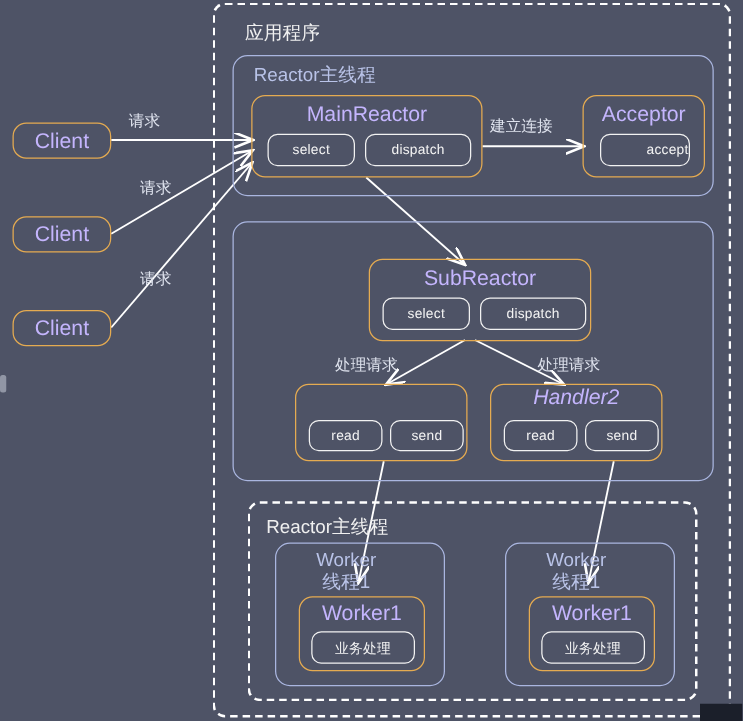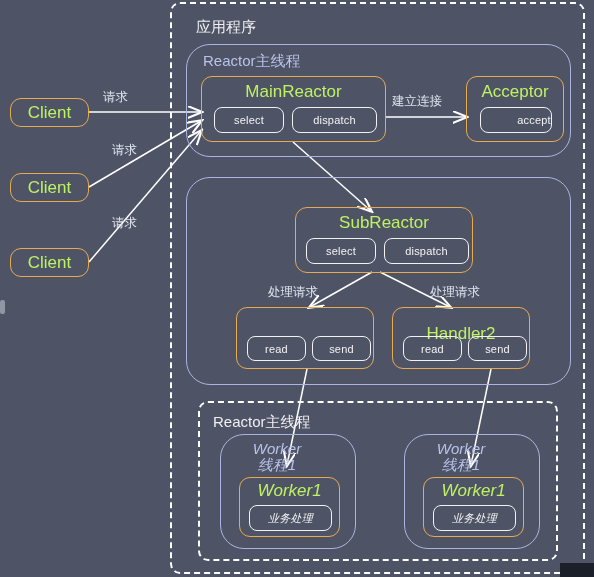--- a/index.html
+++ b/index.html
@@ -32,23 +32,22 @@
   
   .dashed-box {
     border: 2px dashed #ffffff;
     border-radius: 10px;
     background: transparent;
   }
 
   
   .blue-box {
     border: 1.6px solid #aab6e0;
-    border-radius: 24px;
-    background: transparent;
-    font-style: italic;
+    border-radius: 12px;
+    background: transparent;
   }
 
   
   .gold-box {
     border: 1.8px solid #e5ab51;
     border-radius: 11px;
     background: transparent;
   }
 
   
@@ -75,21 +74,21 @@
   }
   .title-blue {           
     color: #b9c3e8;
     font-size: 15px;
   }
   .title-white {          
     color: #f0f0f0;
     font-size: 15px;
   }
   .title-gold {           
-    color: #bef264;
+    color: #c4b5fd;
     font-size: 17px;
   }
   .edge-label {           
     color: #dfe3ee;
     font-size: 12.5px;
   }
 
   
   .node-title {
     position: absolute;
@@ -174,33 +173,33 @@
     <div class="pill" style="left:90px; top:30px; width:85px; height:26px;">dispatch</div>
   </div>
 
   <div class="box gold-box" style="left:466px; top:76px; width:98px; height:66px;">
     <div class="node-title title-gold" style="top:5px;">Acceptor</div>
     <div class="pill" style="left:13px; top:30px; width:72px; height:26px;padding-left:36px;">accept</div>
   </div>
 
   <div class="box blue-box" style="left:186px; top:177px; width:385px; height:208px;"></div>
 
-  <div class="box gold-box" style="left:295px; top:207px; width:178px; height:66px;border-radius:12px;">
+  <div class="box gold-box" style="left:295px; top:207px; width:178px; height:66px;">
     <div class="node-title title-gold" style="top:5px;">SubReactor</div>
     <div class="pill" style="left:10px; top:30px; width:70px; height:26px;">select</div>
     <div class="pill" style="left:88px; top:30px; width:85px; height:26px;">dispatch</div>
   </div>
 
   <div class="box gold-box" style="left:236px; top:307px; width:138px; height:62px;">
     <div class="pill" style="left:10px; top:28px; width:59px; height:25px;">read</div>
     <div class="pill" style="left:75px; top:28px; width:59px; height:25px;">send</div>
   </div>
 
   <div class="box gold-box" style="left:392px; top:307px; width:138px; height:62px;">
-    <div class="node-title title-gold" style="top:16px;">Handler2</div>
+    <div class="node-title title-gold" style="top:0;font-style:italic;">Handler2</div>
     <div class="pill" style="left:10px; top:28px; width:59px; height:25px;">read</div>
     <div class="pill" style="left:75px; top:28px; width:59px; height:25px;">send</div>
   </div>
 
   <div class="box dashed-box" style="left:198px; top:401px; width:360px; height:160px;"></div>
   <div class="lbl title-white" style="left:213px; top:413px;">Reactor主线程</div>
 
   <div class="box blue-box" style="left:220px; top:434px; width:136px; height:115px;">
     <div class="node-title title-blue" style="top:5px; left:-22px;">Worker</div>
     <div class="node-title title-blue" style="top:21px; left:-22px;">线程1</div>

